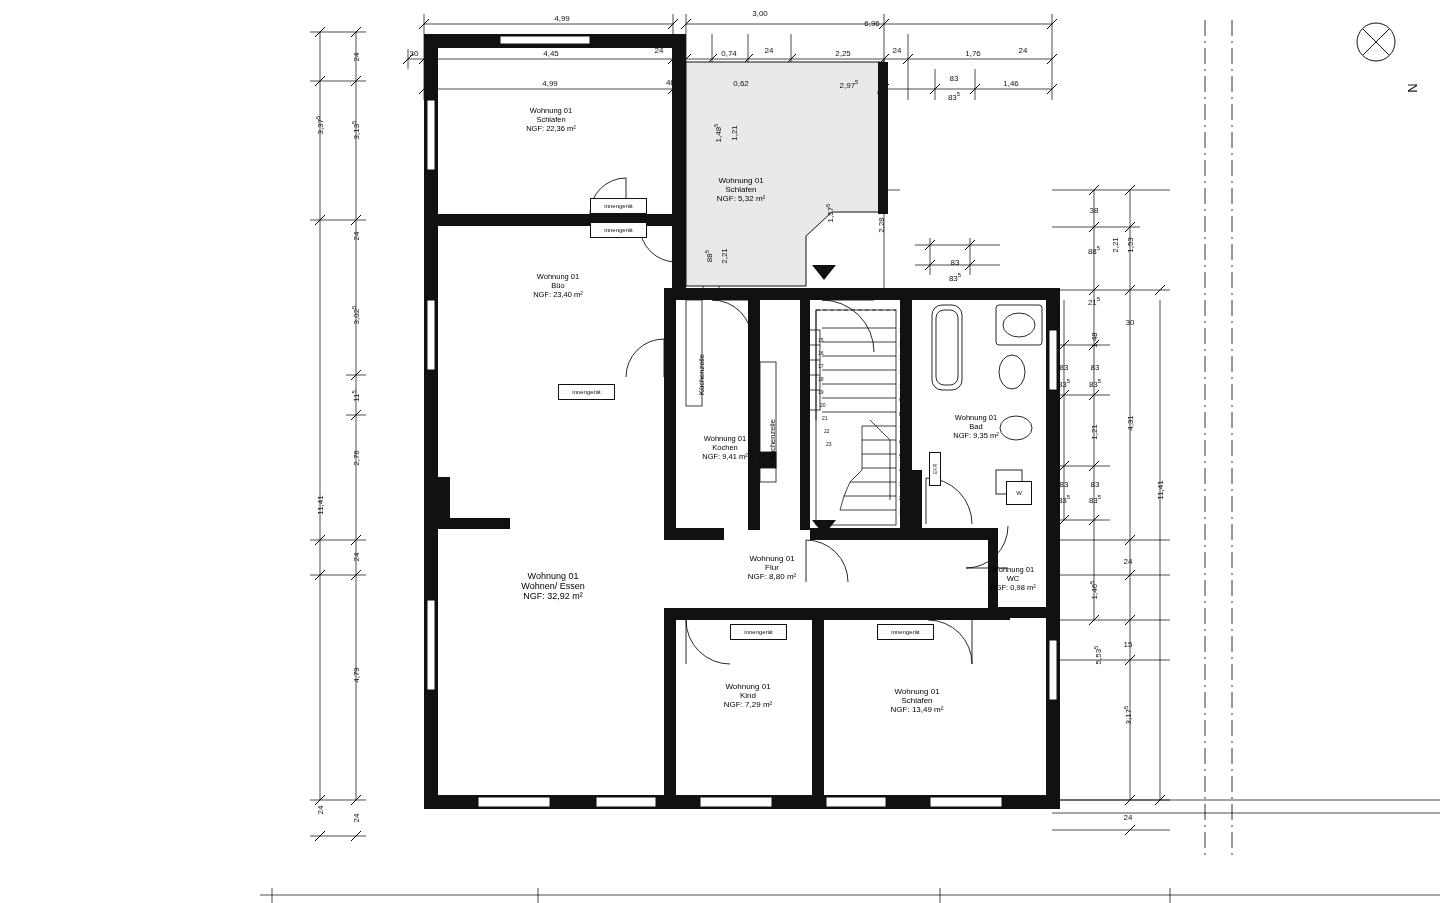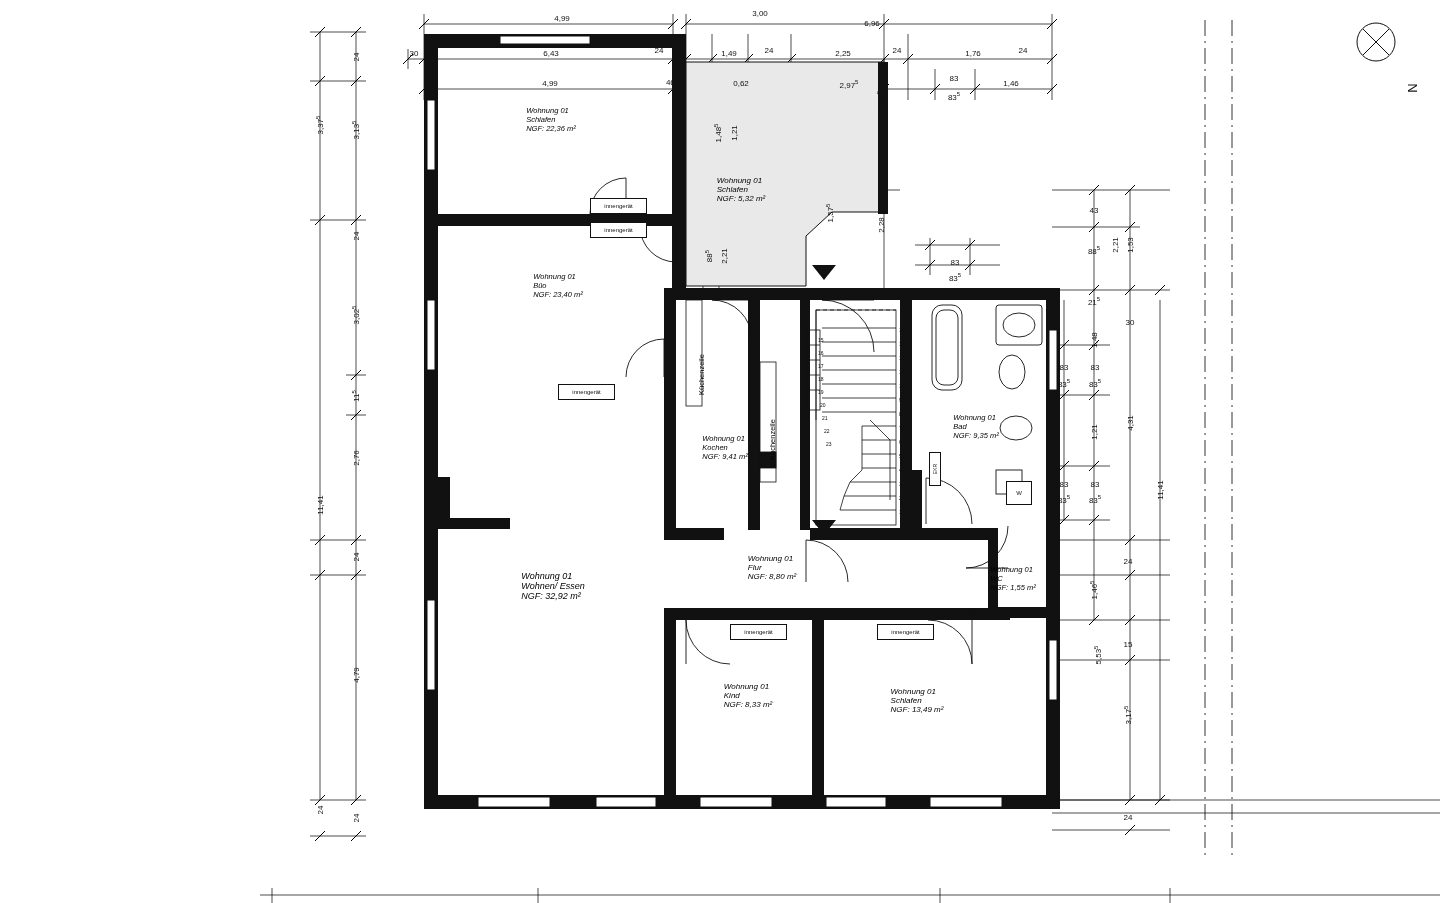--- a/index.html
+++ b/index.html
@@ -3,21 +3,21 @@
 <meta charset="utf-8">
 <style>
   html,body{margin:0;padding:0;background:#ffffff;}
   body{width:1440px;height:903px;position:relative;overflow:hidden;
        font-family:"Liberation Sans", sans-serif;color:#000;}
   #plan{position:absolute;left:0;top:0;width:1440px;height:903px;}
   .lbl{position:absolute;font-size:7px;line-height:1.25;color:#111;white-space:nowrap;}
   .dim{position:absolute;font-size:8px;color:#111;white-space:nowrap;transform:translateX(-50%);}
   .dim.vert{transform:translate(-50%,-50%) rotate(-90deg);}
   .dim sup{font-size:6px;vertical-align:super;}
-  .room{position:absolute;text-align:left;transform:translateX(-50%);white-space:nowrap;font-style:italic;}
+  .room{position:absolute;text-align:center;transform:translateX(-50%);white-space:nowrap;}
   .room .t1{font-size:7.5px;}
   .room .t2{font-size:7.5px;}
   .room .t3{font-size:7.5px;}
   .room.big .t1,.room.big .t2,.room.big .t3{font-size:9px;}
   .room.mid .t1,.room.mid .t2,.room.mid .t3{font-size:8px;}
   .vlabel{position:absolute;font-size:7.5px;white-space:nowrap;transform-origin:0 0;}
   .devbox{position:absolute;border:1px solid #111;background:#fff;font-size:6px;
           display:flex;align-items:center;justify-content:center;color:#111;}
   .stairnum{position:absolute;font-size:5px;color:#111;}
 </style>
@@ -356,31 +356,31 @@
       <div class="t3">NGF: 9,35 m²</div>
     </div>
     <div class="room mid" style="left: 772px; top: 554px;">
       <div class="t1">Wohnung 01</div>
       <div class="t2">Flur</div>
       <div class="t3">NGF: 8,80 m²</div>
     </div>
     <div class="room" style="left: 1013px; top: 565px;">
       <div class="t1">Wohnung 01</div>
       <div class="t2">WC</div>
-      <div class="t3">NGF: 1,55 m²</div>
+      <div class="t3">NGF: 0,98 m²</div>
     </div>
     <div class="room big" style="left: 553px; top: 571px;">
       <div class="t1">Wohnung 01</div>
       <div class="t2">Wohnen/ Essen</div>
       <div class="t3">NGF:  32,92 m²</div>
     </div>
     <div class="room mid" style="left: 748px; top: 682px;">
       <div class="t1">Wohnung 01</div>
       <div class="t2">Kind</div>
-      <div class="t3">NGF: 8,33 m²</div>
+      <div class="t3">NGF: 7,29 m²</div>
     </div>
     <div class="room mid" style="left: 917px; top: 687px;">
       <div class="t1">Wohnung 01</div>
       <div class="t2">Schlafen</div>
       <div class="t3">NGF: 13,49 m²</div>
     </div>
     <div class="vlabel" style="left: 697px; top: 395px; transform: rotate(-90deg);">Küchenzeile</div>
     <div class="vlabel" style="left: 768px; top: 460px; transform: rotate(-90deg);">Küchenzeile</div>
     <div class="devbox" style="left: 590px; top: 198px; width: 55px; height: 14px;">innengerät</div>
     <div class="devbox" style="left: 590px; top: 222px; width: 55px; height: 14px;">innengerät</div>
@@ -411,23 +411,23 @@
     <div class="stairnum" style="left: 818px; top: 376px;">18</div>
     <div class="stairnum" style="left: 818px; top: 389px;">19</div>
     <div class="stairnum" style="left: 820px; top: 402px;">20</div>
     <div class="stairnum" style="left: 822px; top: 415px;">21</div>
     <div class="stairnum" style="left: 824px; top: 428px;">22</div>
     <div class="stairnum" style="left: 826px; top: 441px;">23</div>
     <div class="dim" style="left: 562px; top: 14px;">4,99</div>
     <div class="dim" style="left: 760px; top: 9px;">3,00</div>
     <div class="dim" style="left: 872px; top: 19px;">6,96</div>
     <div class="dim" style="left: 414px; top: 49px;">30</div>
-    <div class="dim" style="left: 551px; top: 49px;">6,43</div>
+    <div class="dim" style="left: 551px; top: 49px;">4,45</div>
     <div class="dim" style="left: 659px; top: 46px;">24</div>
-    <div class="dim" style="left: 729px; top: 49px;">1,49</div>
+    <div class="dim" style="left: 729px; top: 49px;">0,74</div>
     <div class="dim" style="left: 769px; top: 46px;">24</div>
     <div class="dim" style="left: 843px; top: 49px;">2,25</div>
     <div class="dim" style="left: 897px; top: 46px;">24</div>
     <div class="dim" style="left: 973px; top: 49px;">1,76</div>
     <div class="dim" style="left: 1023px; top: 46px;">24</div>
     <div class="dim" style="left: 550px; top: 79px;">4,99</div>
     <div class="dim" style="left: 672px; top: 76px;">46<sup>5</sup></div>
     <div class="dim" style="left: 741px; top: 79px;">0,62</div>
     <div class="dim" style="left: 849px; top: 79px;">2,97<sup>5</sup></div>
     <div class="dim" style="left: 954px; top: 74px;">83</div>
@@ -438,21 +438,21 @@
     <div class="dim vert" style="left: 320px; top: 810px;">24</div>
     <div class="dim vert" style="left: 356px; top: 57px;">24</div>
     <div class="dim vert" style="left: 356px; top: 130px;">3,13<sup>5</sup></div>
     <div class="dim vert" style="left: 356px; top: 236px;">24</div>
     <div class="dim vert" style="left: 356px; top: 315px;">3,02<sup>5</sup></div>
     <div class="dim vert" style="left: 356px; top: 396px;">11<sup>5</sup></div>
     <div class="dim vert" style="left: 356px; top: 458px;">2,76</div>
     <div class="dim vert" style="left: 356px; top: 557px;">24</div>
     <div class="dim vert" style="left: 356px; top: 675px;">4,79</div>
     <div class="dim vert" style="left: 356px; top: 818px;">24</div>
-    <div class="dim" style="left: 1094px; top: 206px;">43</div>
+    <div class="dim" style="left: 1094px; top: 206px;">38</div>
     <div class="dim" style="left: 1094px; top: 245px;">88<sup>5</sup></div>
     <div class="dim" style="left: 1094px; top: 296px;">21<sup>5</sup></div>
     <div class="dim vert" style="left: 1094px; top: 340px;">1,48</div>
     <div class="dim vert" style="left: 1094px; top: 432px;">1,21</div>
     <div class="dim vert" style="left: 1094px; top: 590px;">1,46<sup>5</sup></div>
     <div class="dim vert" style="left: 1128px; top: 715px;">3,17<sup>5</sup></div>
     <div class="dim vert" style="left: 1115px; top: 245px;">2,21</div>
     <div class="dim" style="left: 1130px; top: 318px;">30</div>
     <div class="dim vert" style="left: 1130px; top: 245px;">1,53</div>
     <div class="dim vert" style="left: 1130px; top: 423px;">4,31</div>

